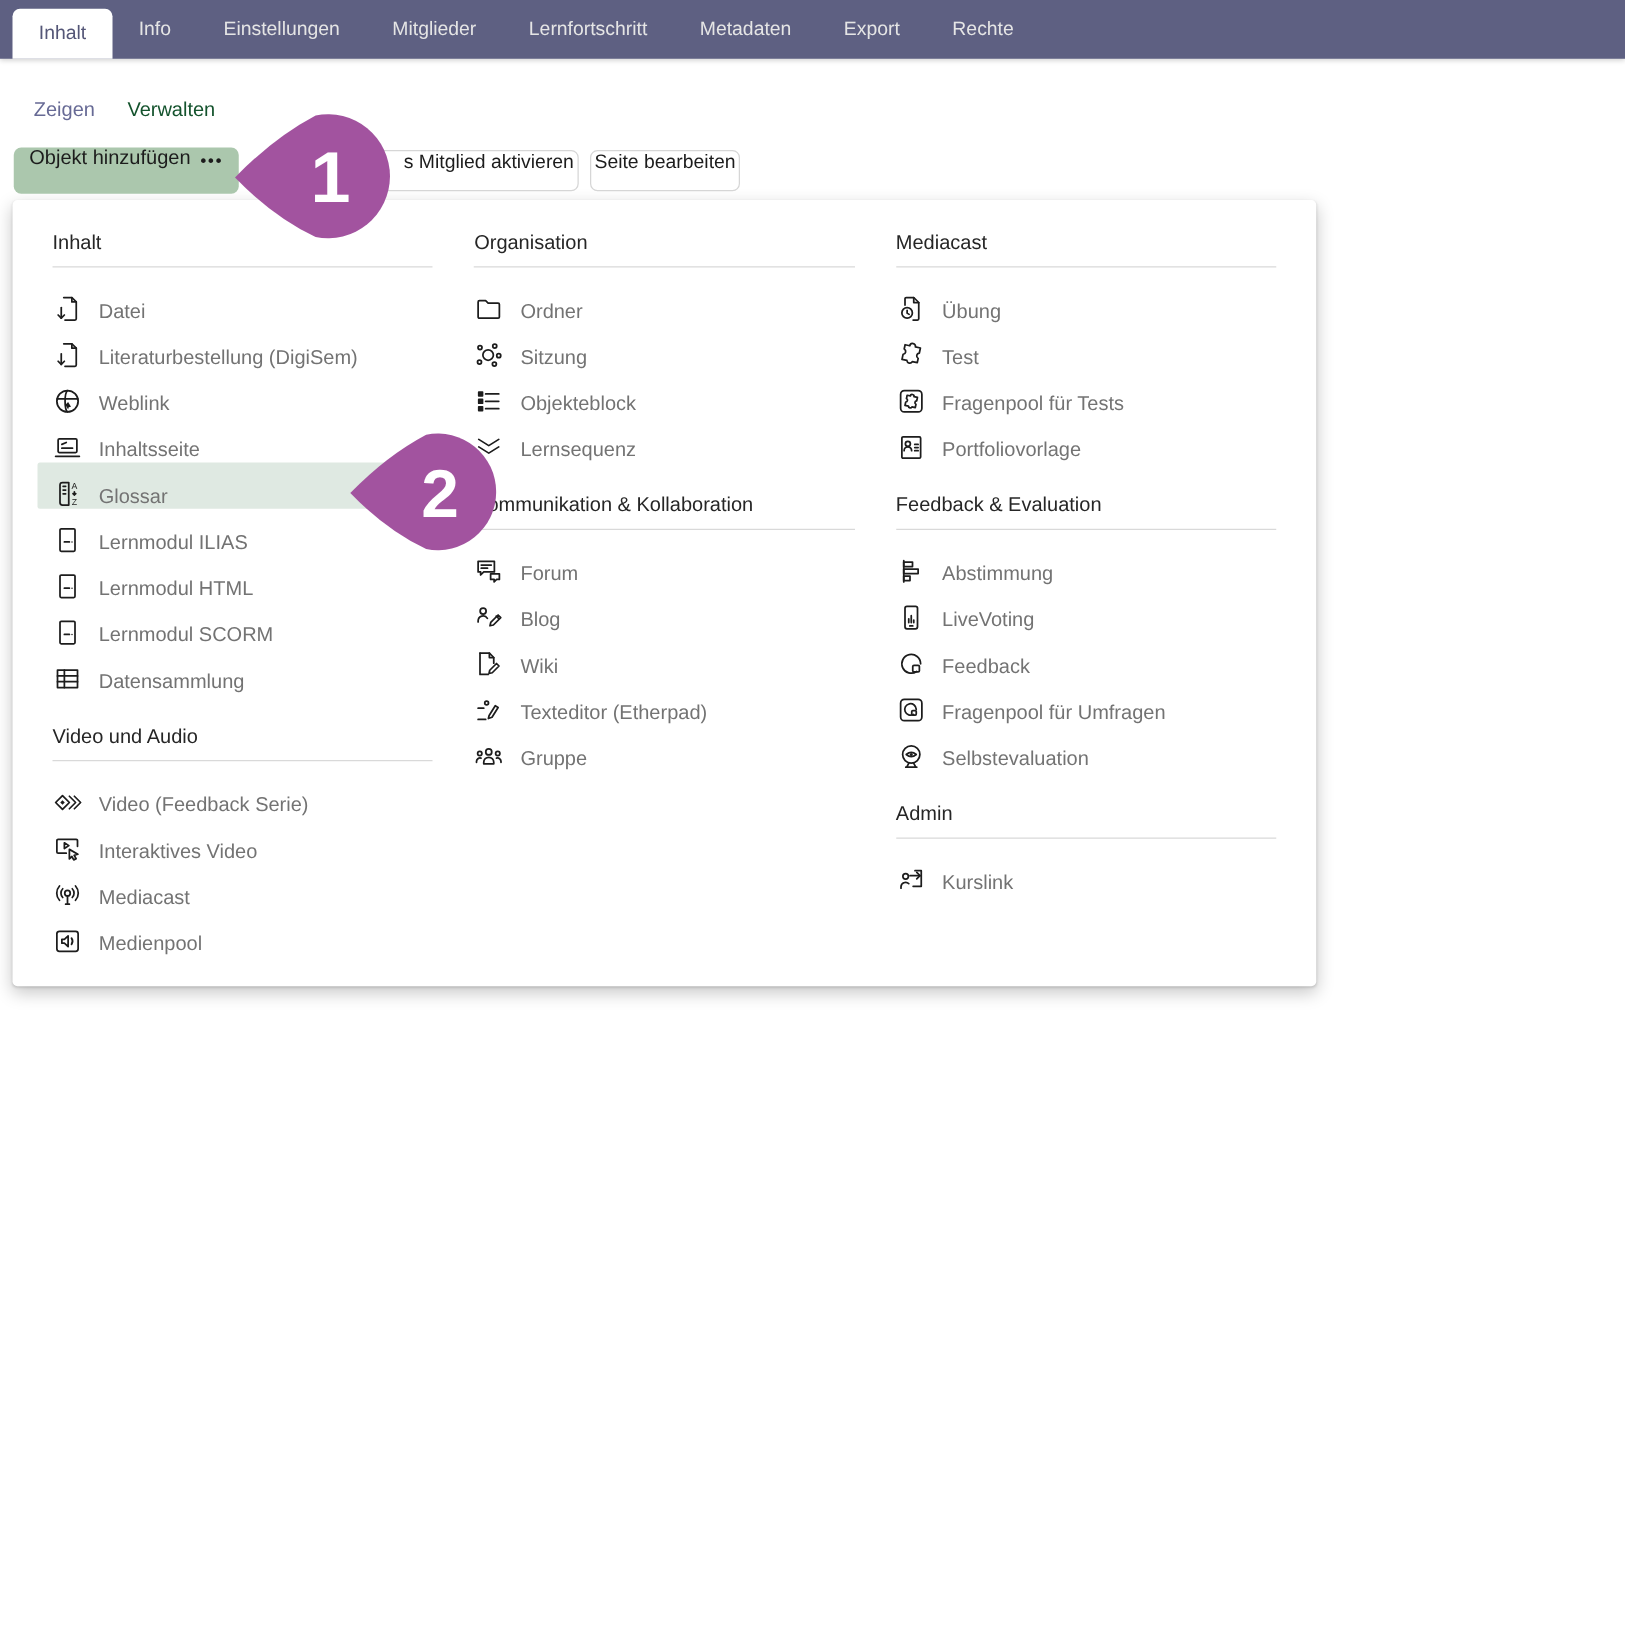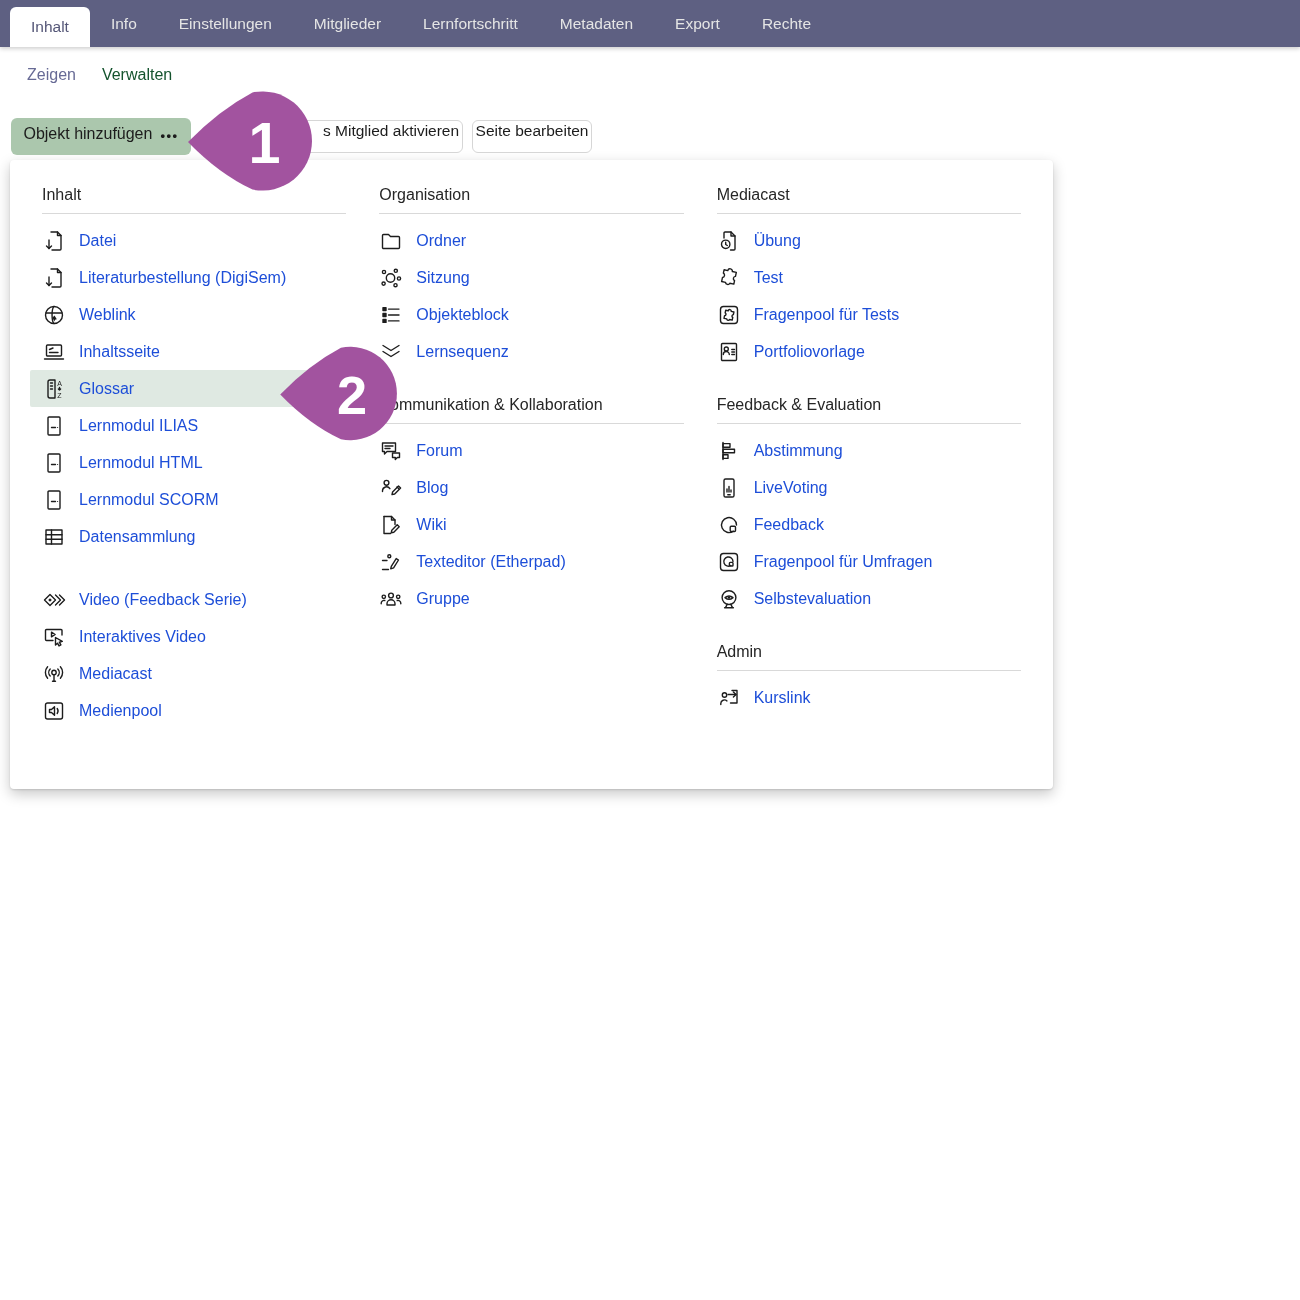--- a/index.html
+++ b/index.html
@@ -20,29 +20,29 @@
   }
   .tab{
     color:#e5e5e5;font-size:15.5px;padding:0 21px;display:flex;align-items:center;
     cursor:pointer;white-space:nowrap;
   }
   .tab.active{
     background:#fff;color:var(--active-tab-text);border-radius:6px 6px 0 0;
     align-self:flex-end;height:40px;
   }
   
-  .subnav{display:flex;gap:26px;padding:19px 0 0 27px;font-size:16px;}
+  .subnav{display:flex;gap:26px;padding:33px 0 0 27px;font-size:16px;}
   .subtab{color:#14532d;cursor:pointer;}
   .subtab.active{color:var(--link);}
   
   .toolbar{position:absolute;top:118px;left:0;width:100%;height:37px;z-index:3;}
   .btn{
     position:absolute;top:2px;height:33px;background:#fff;border:1px solid #d6d6d6;
-    border-radius:6px;font-size:15.5px;color:#1c1c1c;display:flex;align-items:flex-end;
-    padding:12px 13px;cursor:pointer;white-space:nowrap;overflow:hidden;
+    border-radius:6px;font-size:15.5px;color:#1c1c1c;display:flex;align-items:flex-start;
+    padding:0 13px;cursor:pointer;white-space:nowrap;overflow:hidden;
     font-family:inherit;
   }
   .btn-add{
     top:0;left:11px;width:180px;height:37px;background:var(--add-btn);
     border:none;gap:8px;justify-content:center;font-size:16px;
   }
   .btn-add .dots{font-size:13px;letter-spacing:1.5px;font-weight:bold;padding-top:3px;}
   .btn-member{left:210px;width:253px;padding-left:112px;}
   .btn-edit{left:472px;width:120px;justify-content:center;}
   
@@ -53,22 +53,22 @@
     padding:26px 32px 28px;display:grid;grid-template-columns:repeat(3,1fr);
     column-gap:33px;align-items:start;
   }
   .col{min-width:0;}
   .section + .section{margin-top:26px;}
   .section-title{
     font-size:16px;color:#262626;padding-bottom:9px;border-bottom:1px solid #d9d9d9;
     margin-bottom:8px;
   }
   .item{
-    display:flex;align-items:center;gap:13px;height:37px;padding-left:12px;
-    margin-left:-12px;font-size:16px;color:#1d4ed8;cursor:pointer;border-radius:2px;
+    display:flex;align-items:flex-end;gap:13px;height:37px;padding-left:12px;
+    margin-left:-12px;font-size:16px;color:#737373;cursor:pointer;border-radius:2px;
   }
   .item.highlighted{background:var(--highlight);}
   .icon{width:24px;height:24px;flex:none;display:flex;align-items:center;justify-content:center;}
   .icon svg{width:24px;height:24px;}
   
   .balloon{position:absolute;z-index:10;pointer-events:none;}
   .balloon text{
     font-family:"Liberation Sans",sans-serif;font-weight:bold;font-size:58px;fill:#fff;
   }
   #balloon-1{left:187px;top:88px;width:129px;height:106px;}
@@ -196,20 +196,21 @@
           <span class="icon">
             <svg viewBox="0 0 24 24" fill="none" stroke="#1d1d1d" stroke-width="1.4" stroke-linecap="round" stroke-linejoin="round">
               <rect x="4" y="5" width="16" height="14"></rect>
               <path d="M4 9.7h16M4 14.3h16M9.5 5v14"></path>
             </svg>
           </span>
           <span>Datensammlung</span>
         </div>
       </div>
       <div class="section">
+        <div class="section-title">Video und Audio</div>
         <div class="item">
           <span class="icon">
             <svg viewBox="0 0 24 24" fill="none" stroke="#1d1d1d" stroke-width="1.4" stroke-linecap="round" stroke-linejoin="round">
               <path d="M2.5 12L8 6.5 13.5 12 8 17.5z"></path>
               <path d="M6.2 12L8 10.2 9.8 12 8 13.8z" fill="#1d1d1d" stroke="none"></path>
               <path d="M13.5 7l5 5-5 5"></path>
               <path d="M17.5 7l5 5-5 5"></path>
             </svg>
           </span>
           <span>Video (Feedback Serie)</span>

